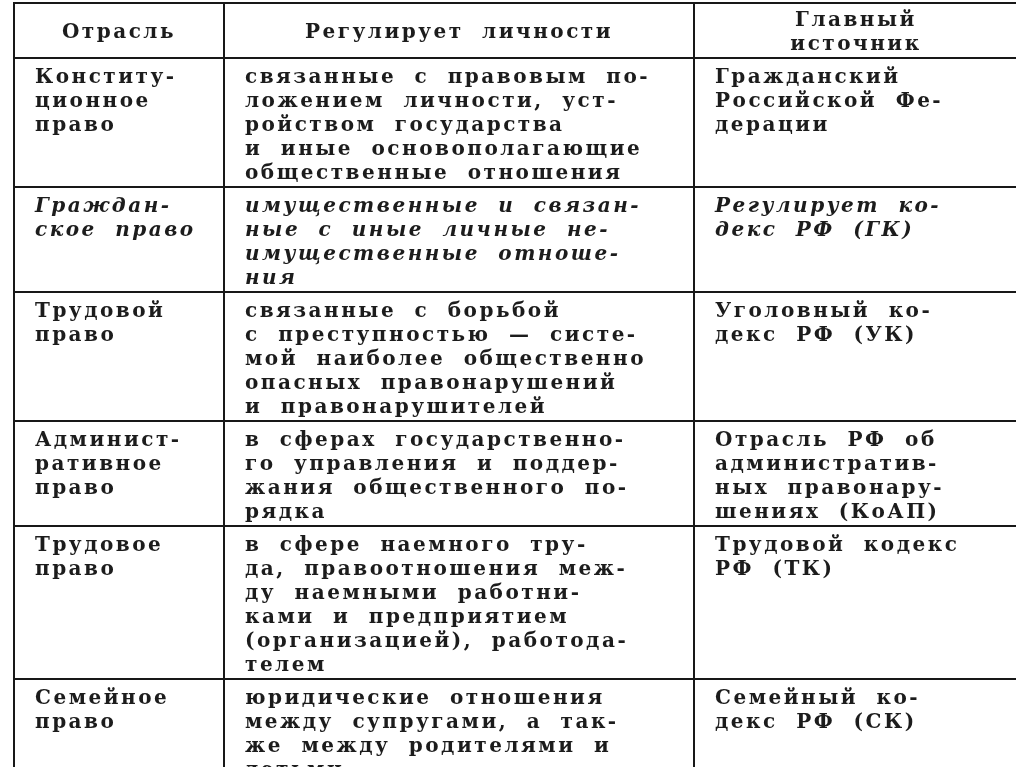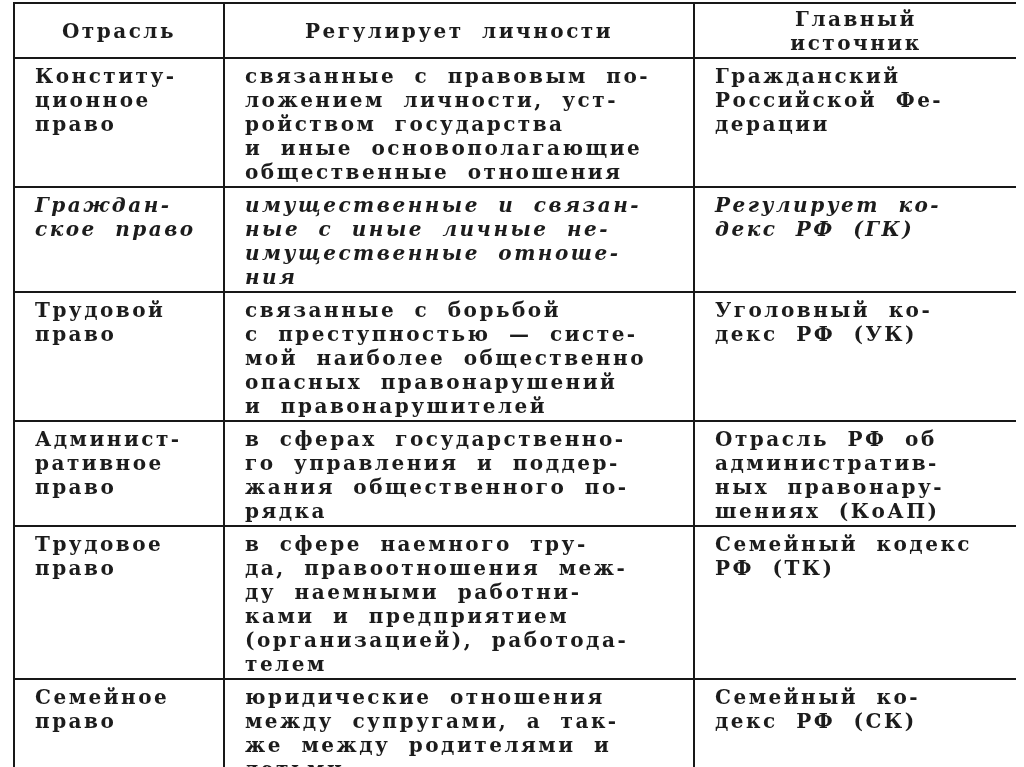--- a/index.html
+++ b/index.html
@@ -123,21 +123,21 @@
       </tr>
       <tr class="r5">
         <td class="c1">Трудовое
 право</td>
         <td class="c2">в сфере наемного тру-
 да, правоотношения меж-
 ду наемными работни-
 ками и предприятием
 (организацией), работода-
 телем</td>
-        <td class="c3">Семейный кодекс
+        <td class="c3">Трудовой кодекс
 РФ (ТК)</td>
       </tr>
       <tr class="r6">
         <td class="c1">Семейное
 право</td>
         <td class="c2">юридические отношения
 между супругами, а так-
 же между родителями и
 детьми</td>
         <td class="c3">Семейный ко-

